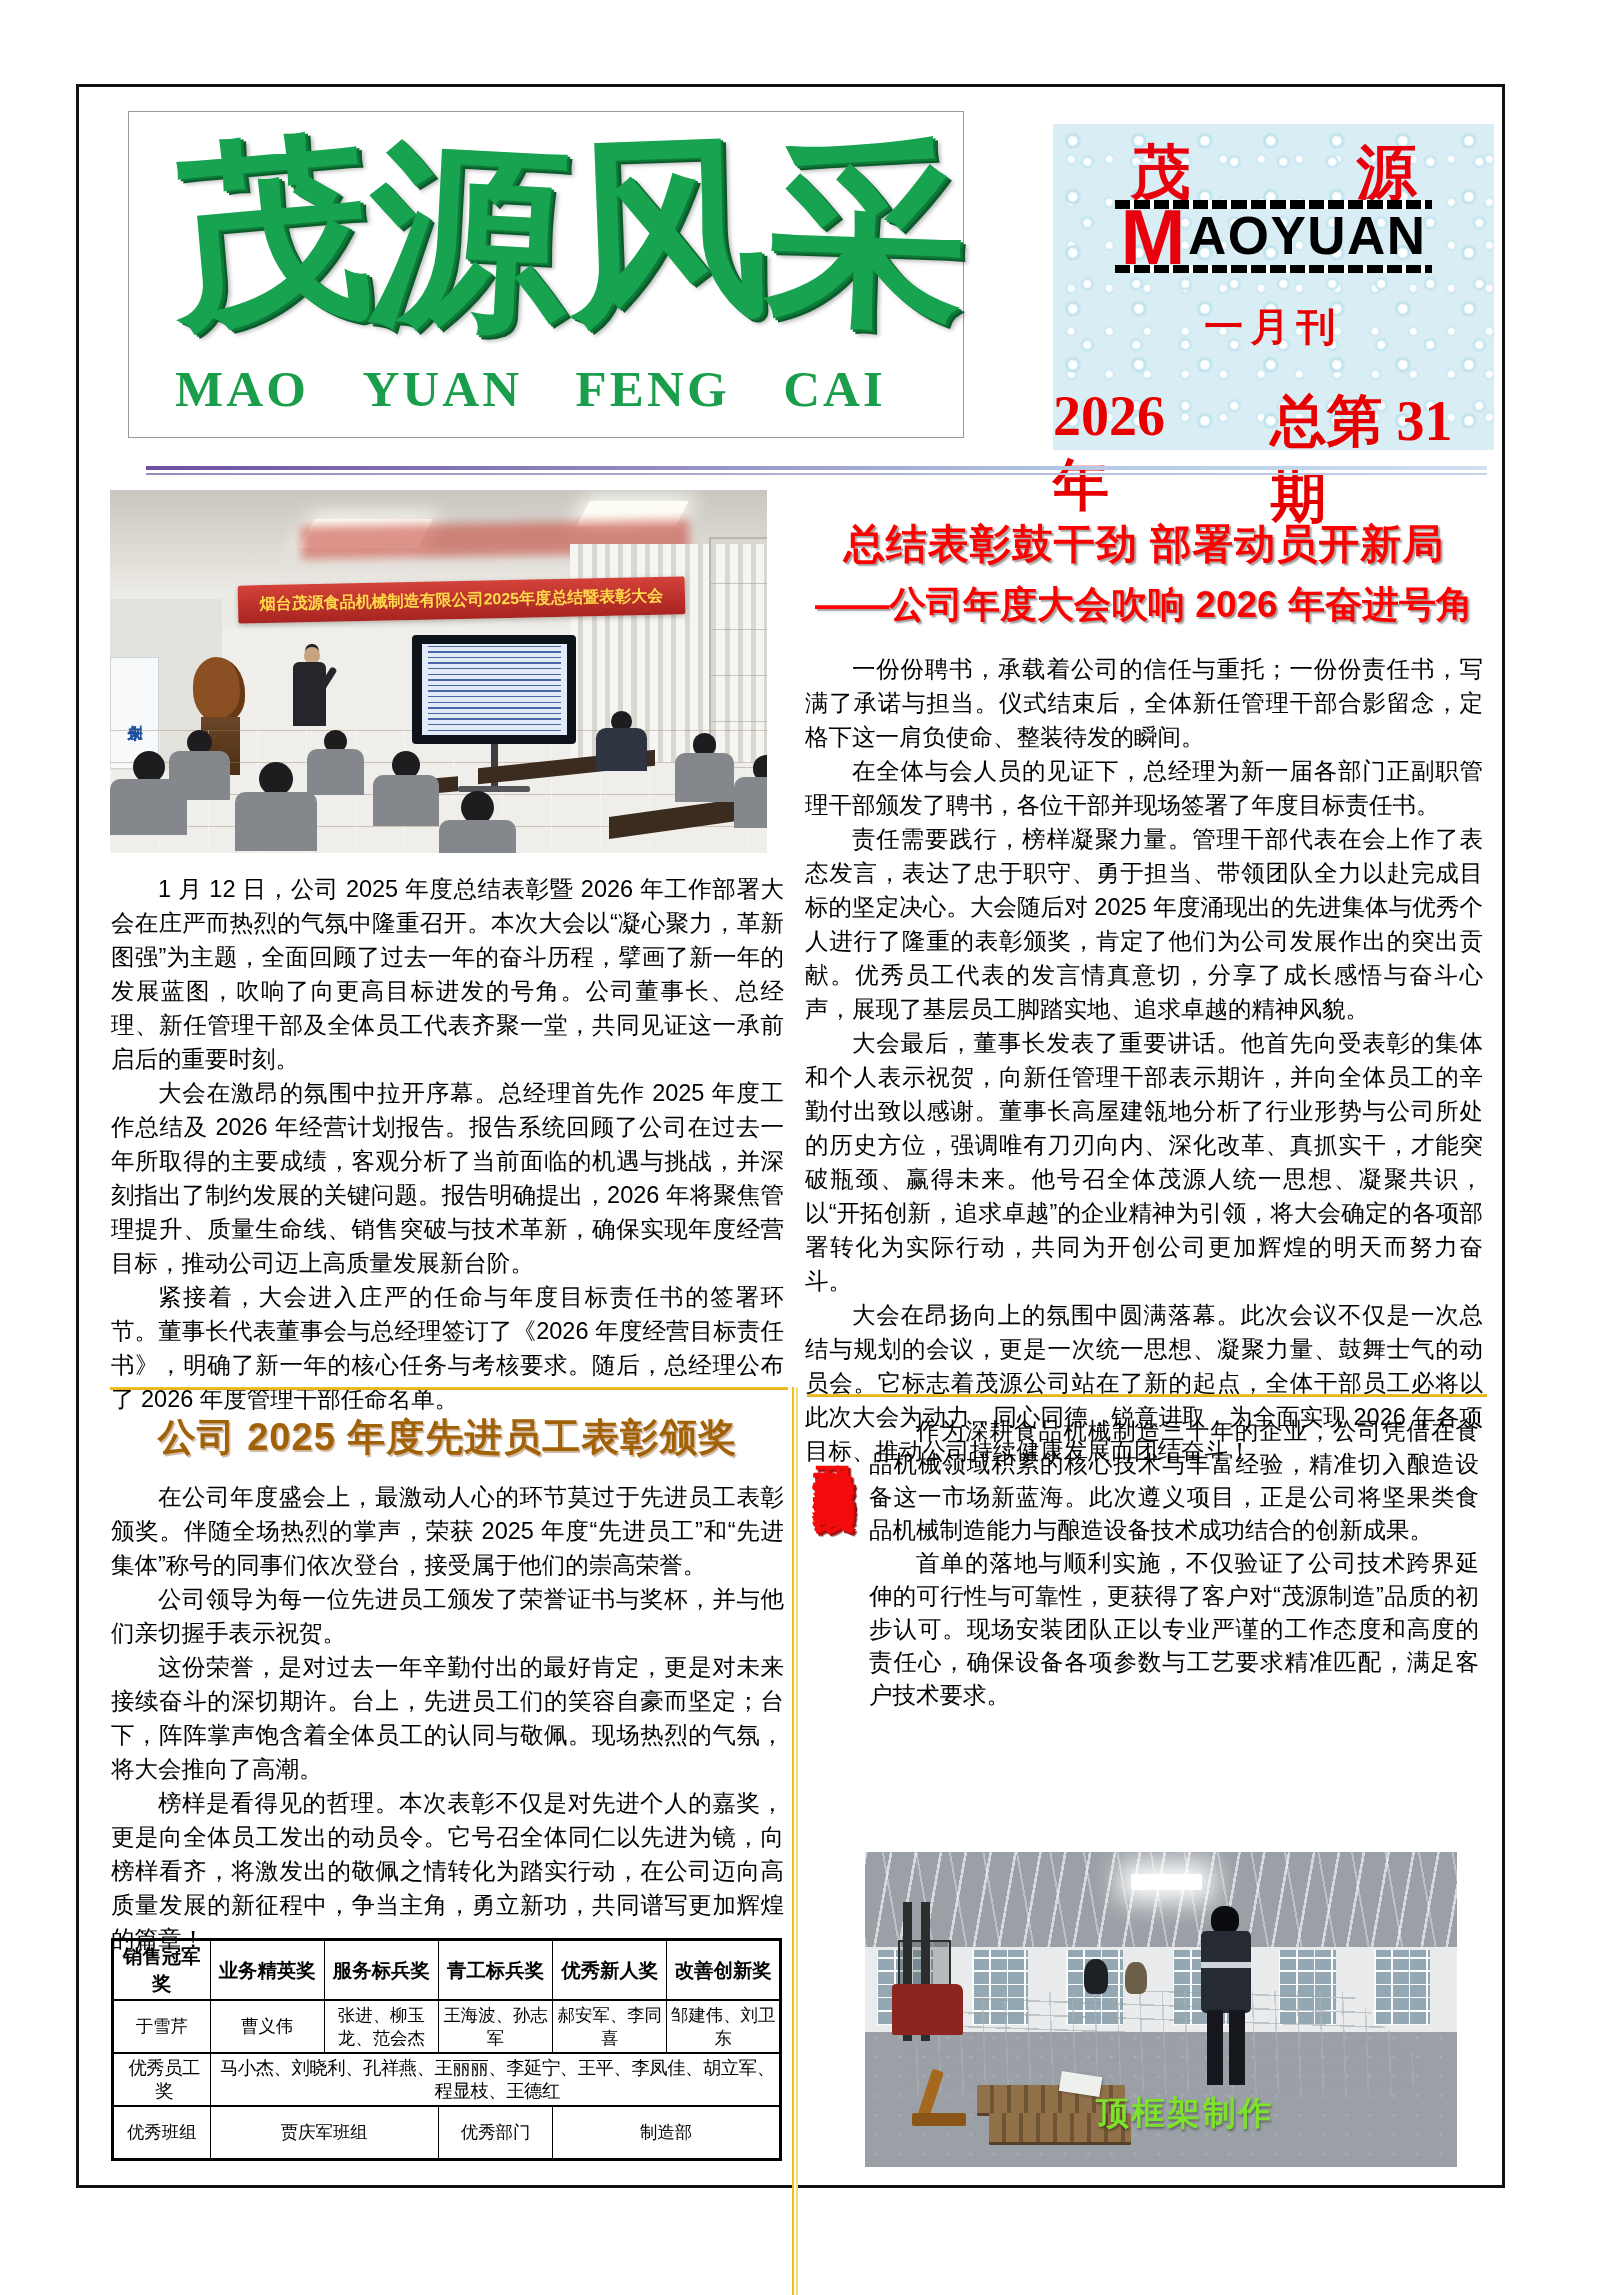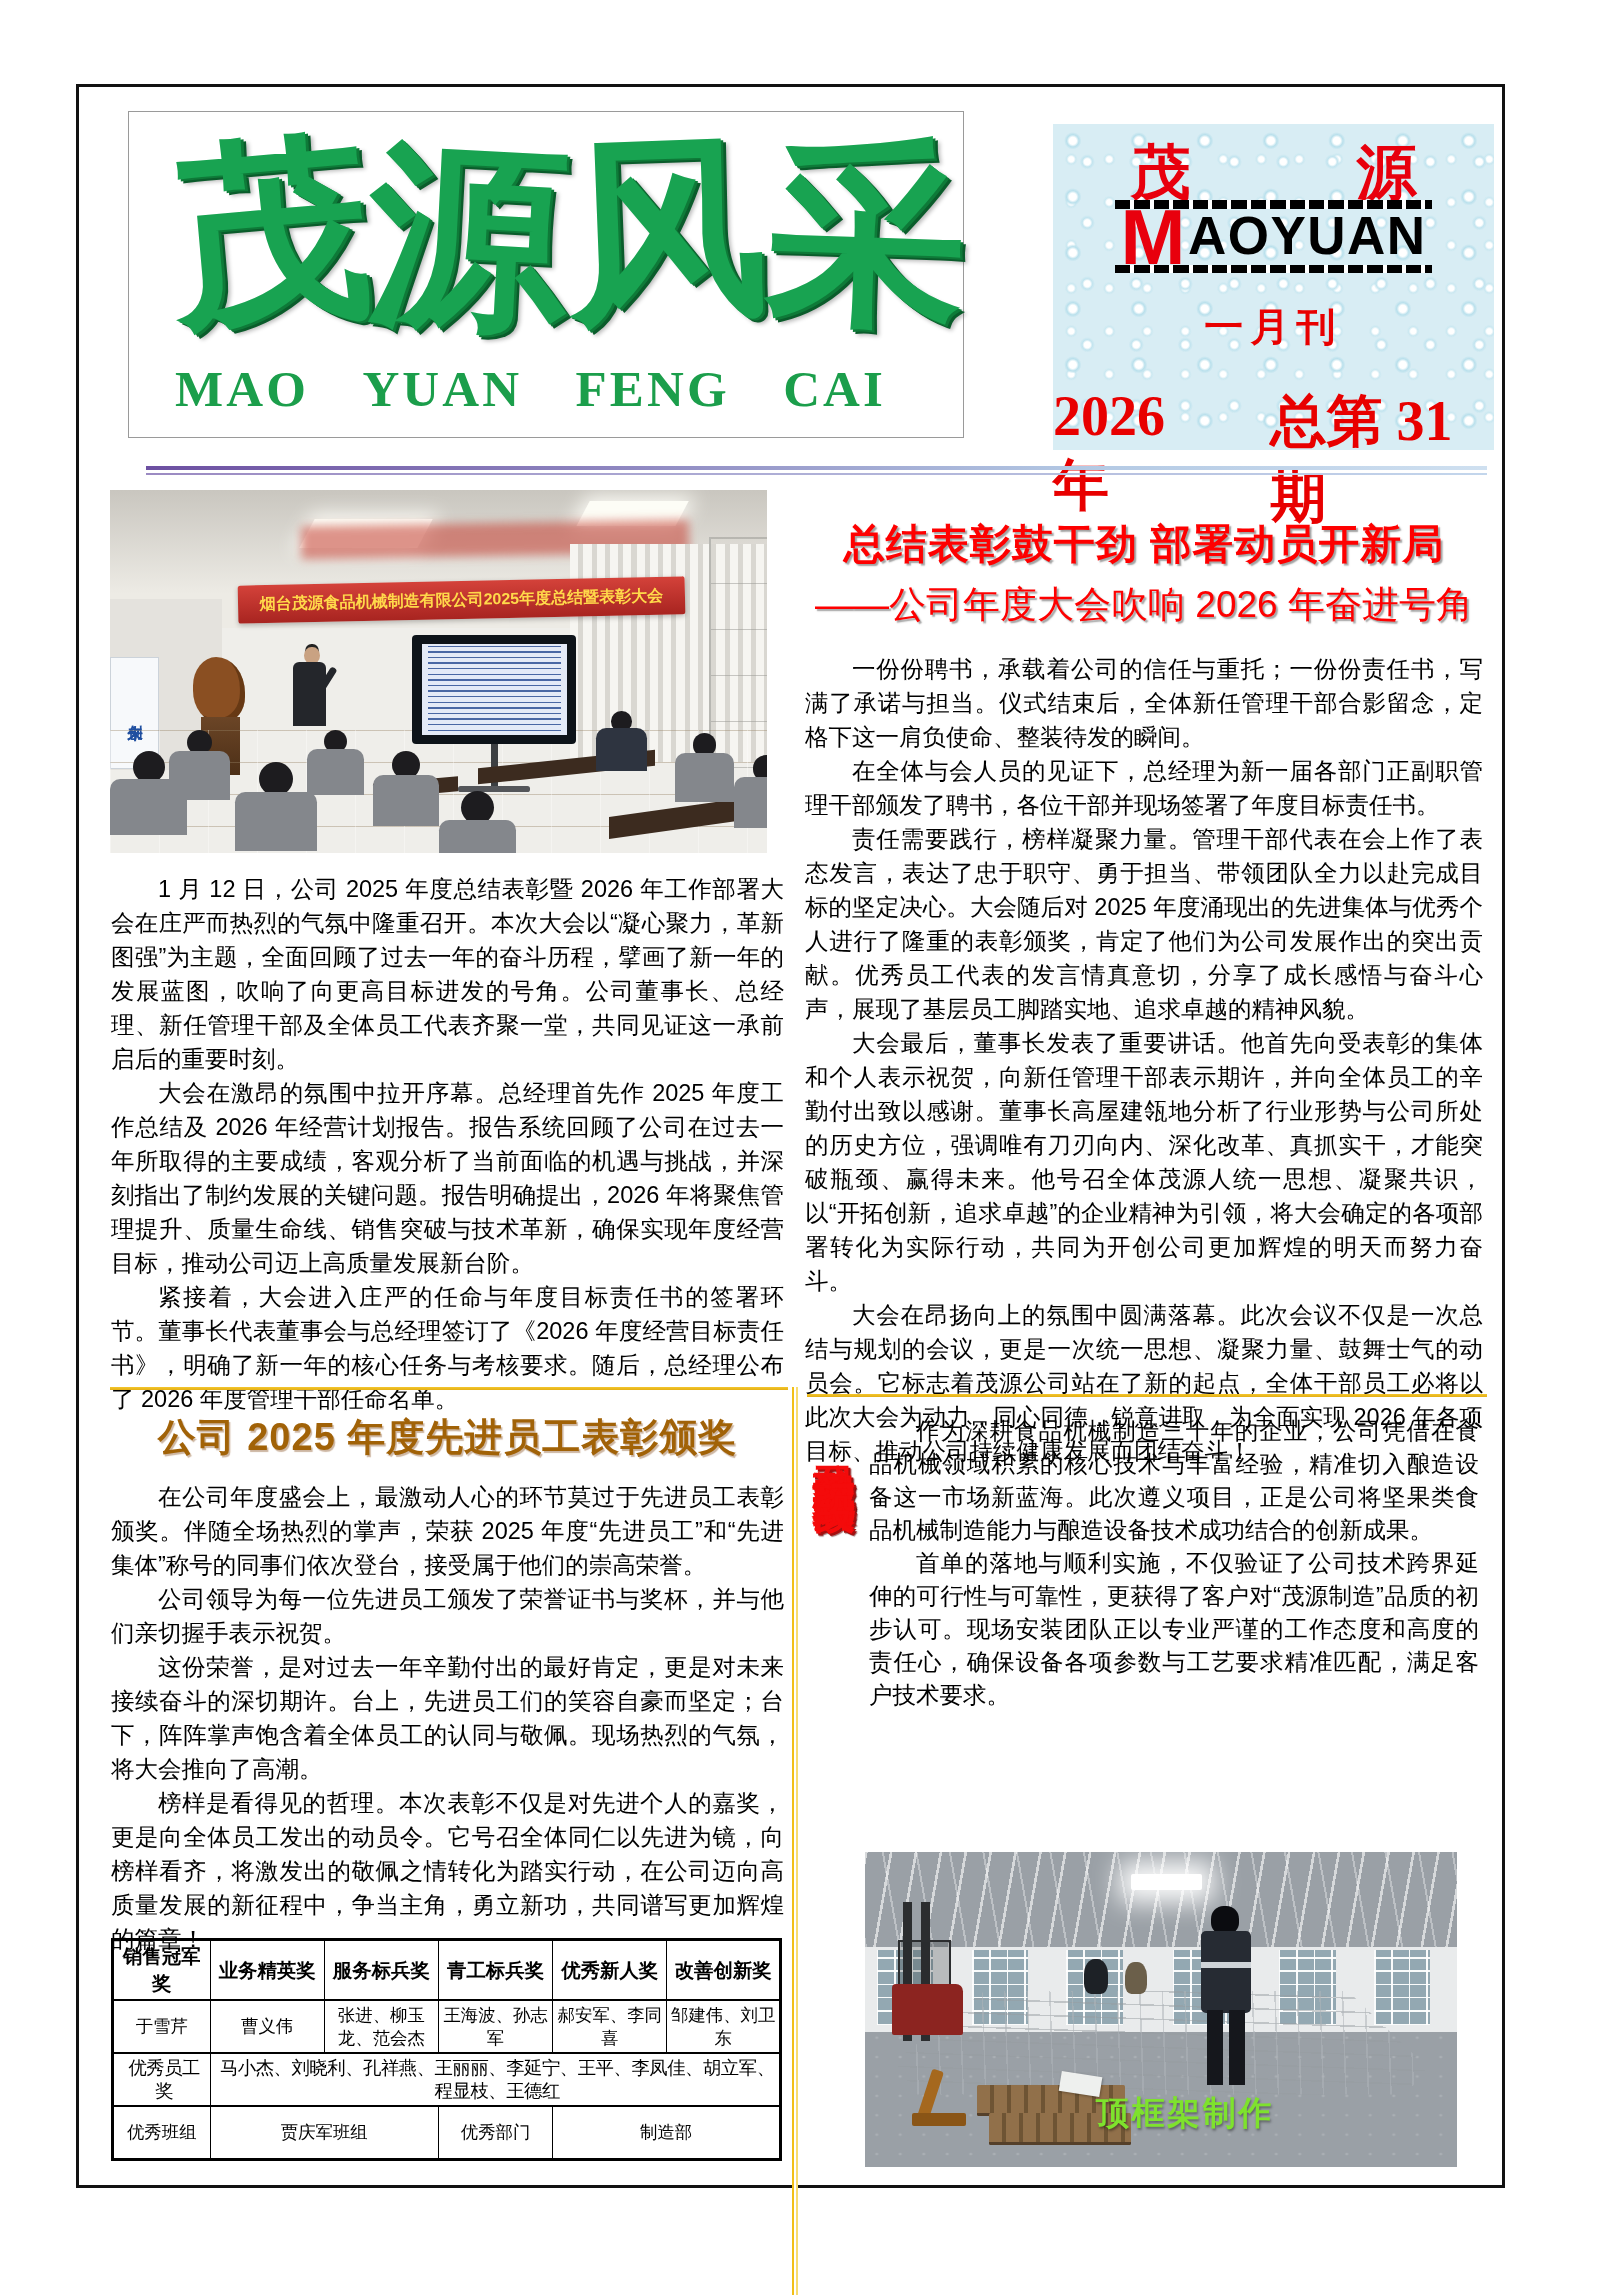--- a/index.html
+++ b/index.html
@@ -48,21 +48,21 @@
   .rule-a{height:4.1px;background:linear-gradient(90deg,#6C4FA1 0%,#8e86c0 35%,#b3c9e4 70%,#cfe0f0 100%);}
   .rule-b{margin-top:2.6px;height:2px;background:linear-gradient(90deg,#9b8ac2 0%,#c3d6ec 100%);}
 
   
   .body-text{font-size:23.5px;line-height:34px;text-align:justify;}
   .body-text p{margin:0;text-indent:2em;}
 
   .article-annual{position:absolute;left:805px;top:517px;width:678px;}
   .headline-red{font-size:41px;font-weight:900;color:#FE0000;text-align:center;letter-spacing:1px;
                 text-shadow:2px 2px 1.5px rgba(130,130,130,.75);white-space:nowrap;}
-  .subtitle-red{margin-top:8.2px;font-size:37px;font-weight:400;color:#FE0000;text-align:center;
+  .subtitle-red{margin-top:8.2px;font-size:37px;font-weight:700;color:#FE0000;text-align:center;
                 text-shadow:2px 2px 1.5px rgba(130,130,130,.75);white-space:nowrap;}
   .article-annual .body-text{margin-top:21.5px;}
 
   .article-meeting-text{position:absolute;left:111px;top:872px;width:673px;}
 
   .rule-gold{position:absolute;height:3.1px;background:linear-gradient(180deg,#F4C62C,#E3AE14);}
   .rule-gold-left{left:110px;top:1387px;width:678px;}
   .rule-gold-right{left:807px;top:1394px;width:680px;}
   .vrule-gold{position:absolute;left:792px;top:1387px;width:5.6px;height:909px;
               background:linear-gradient(90deg,#F2C018 0 2px,#fff 2px 3.6px,#F7DC6F 3.6px 5.6px);}

